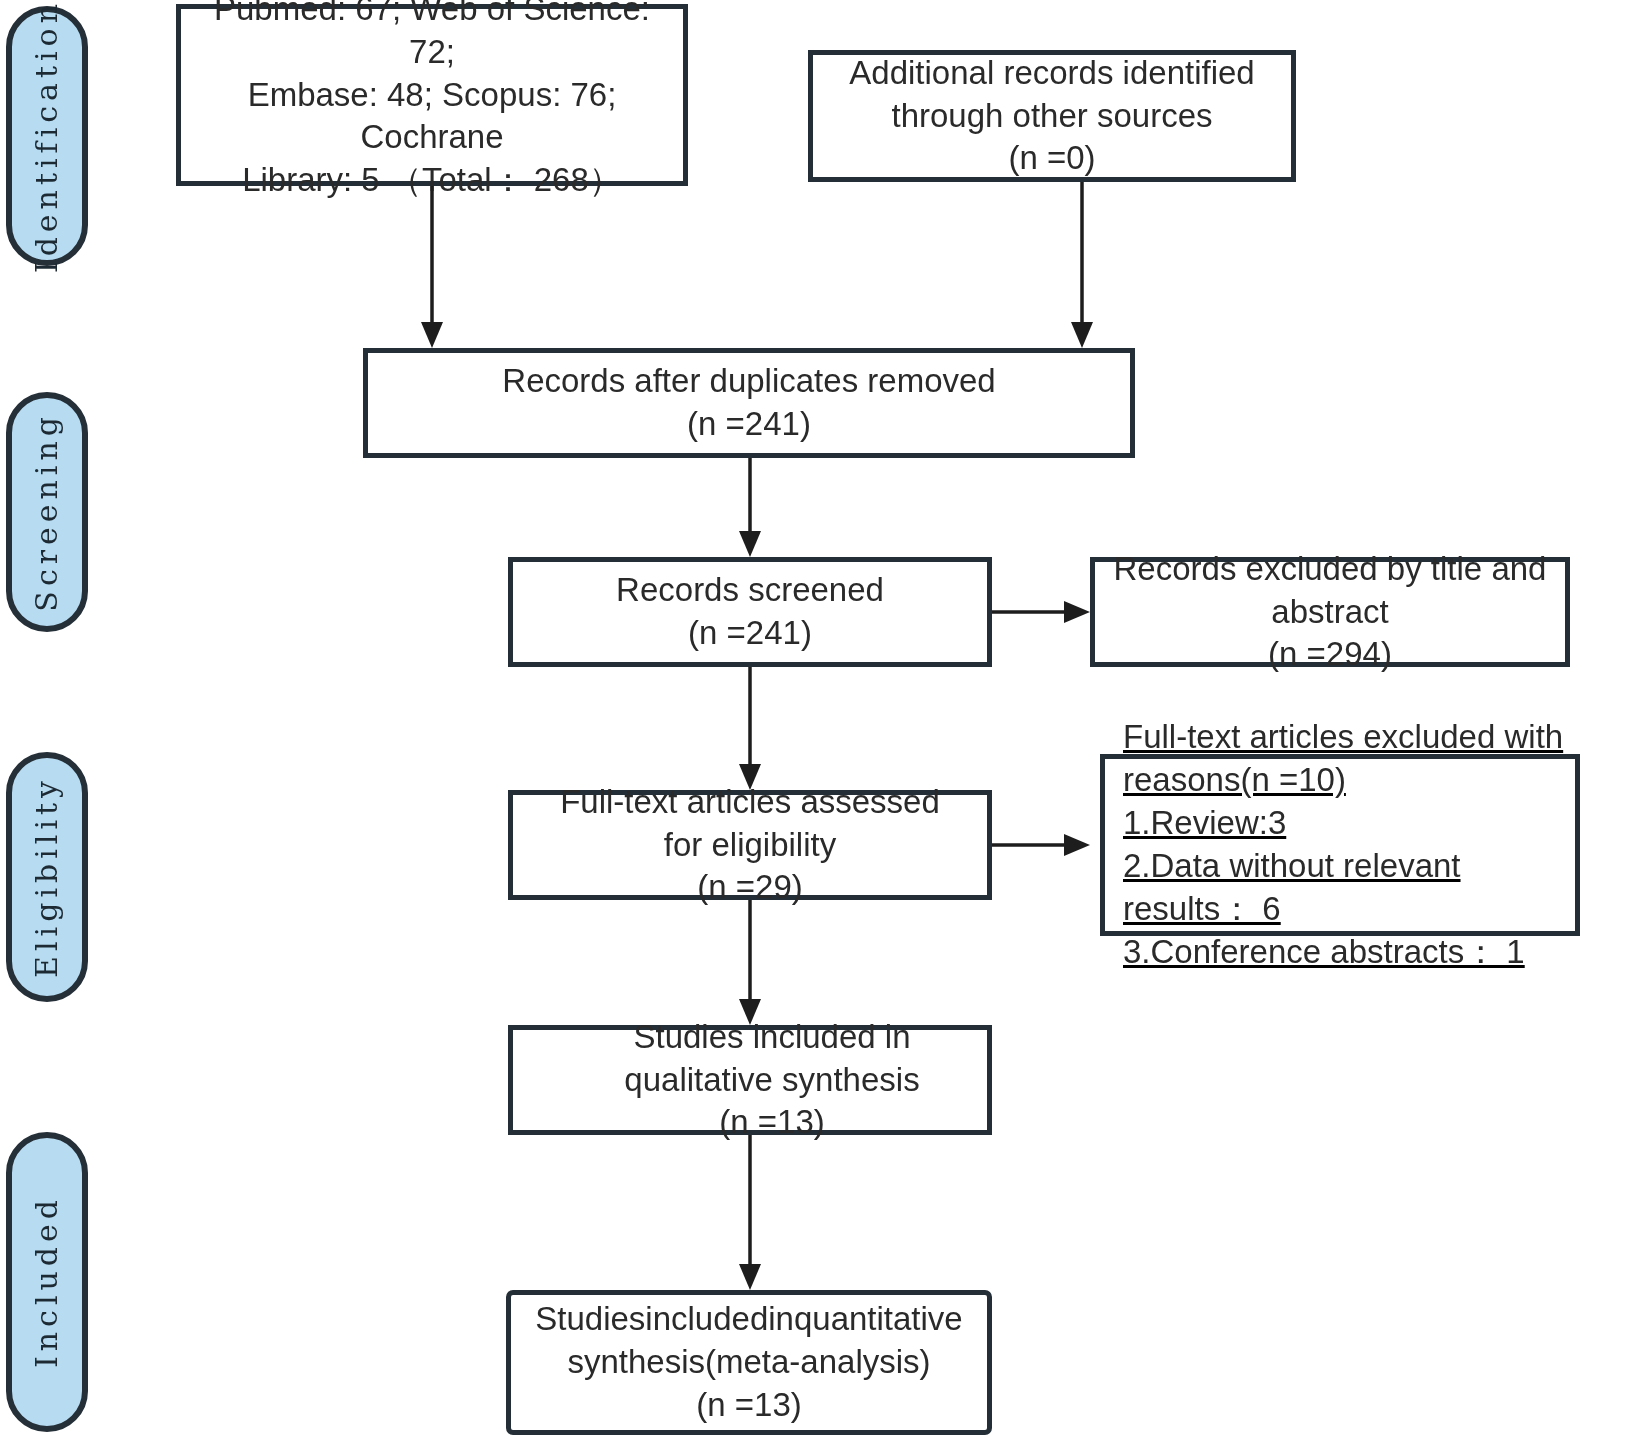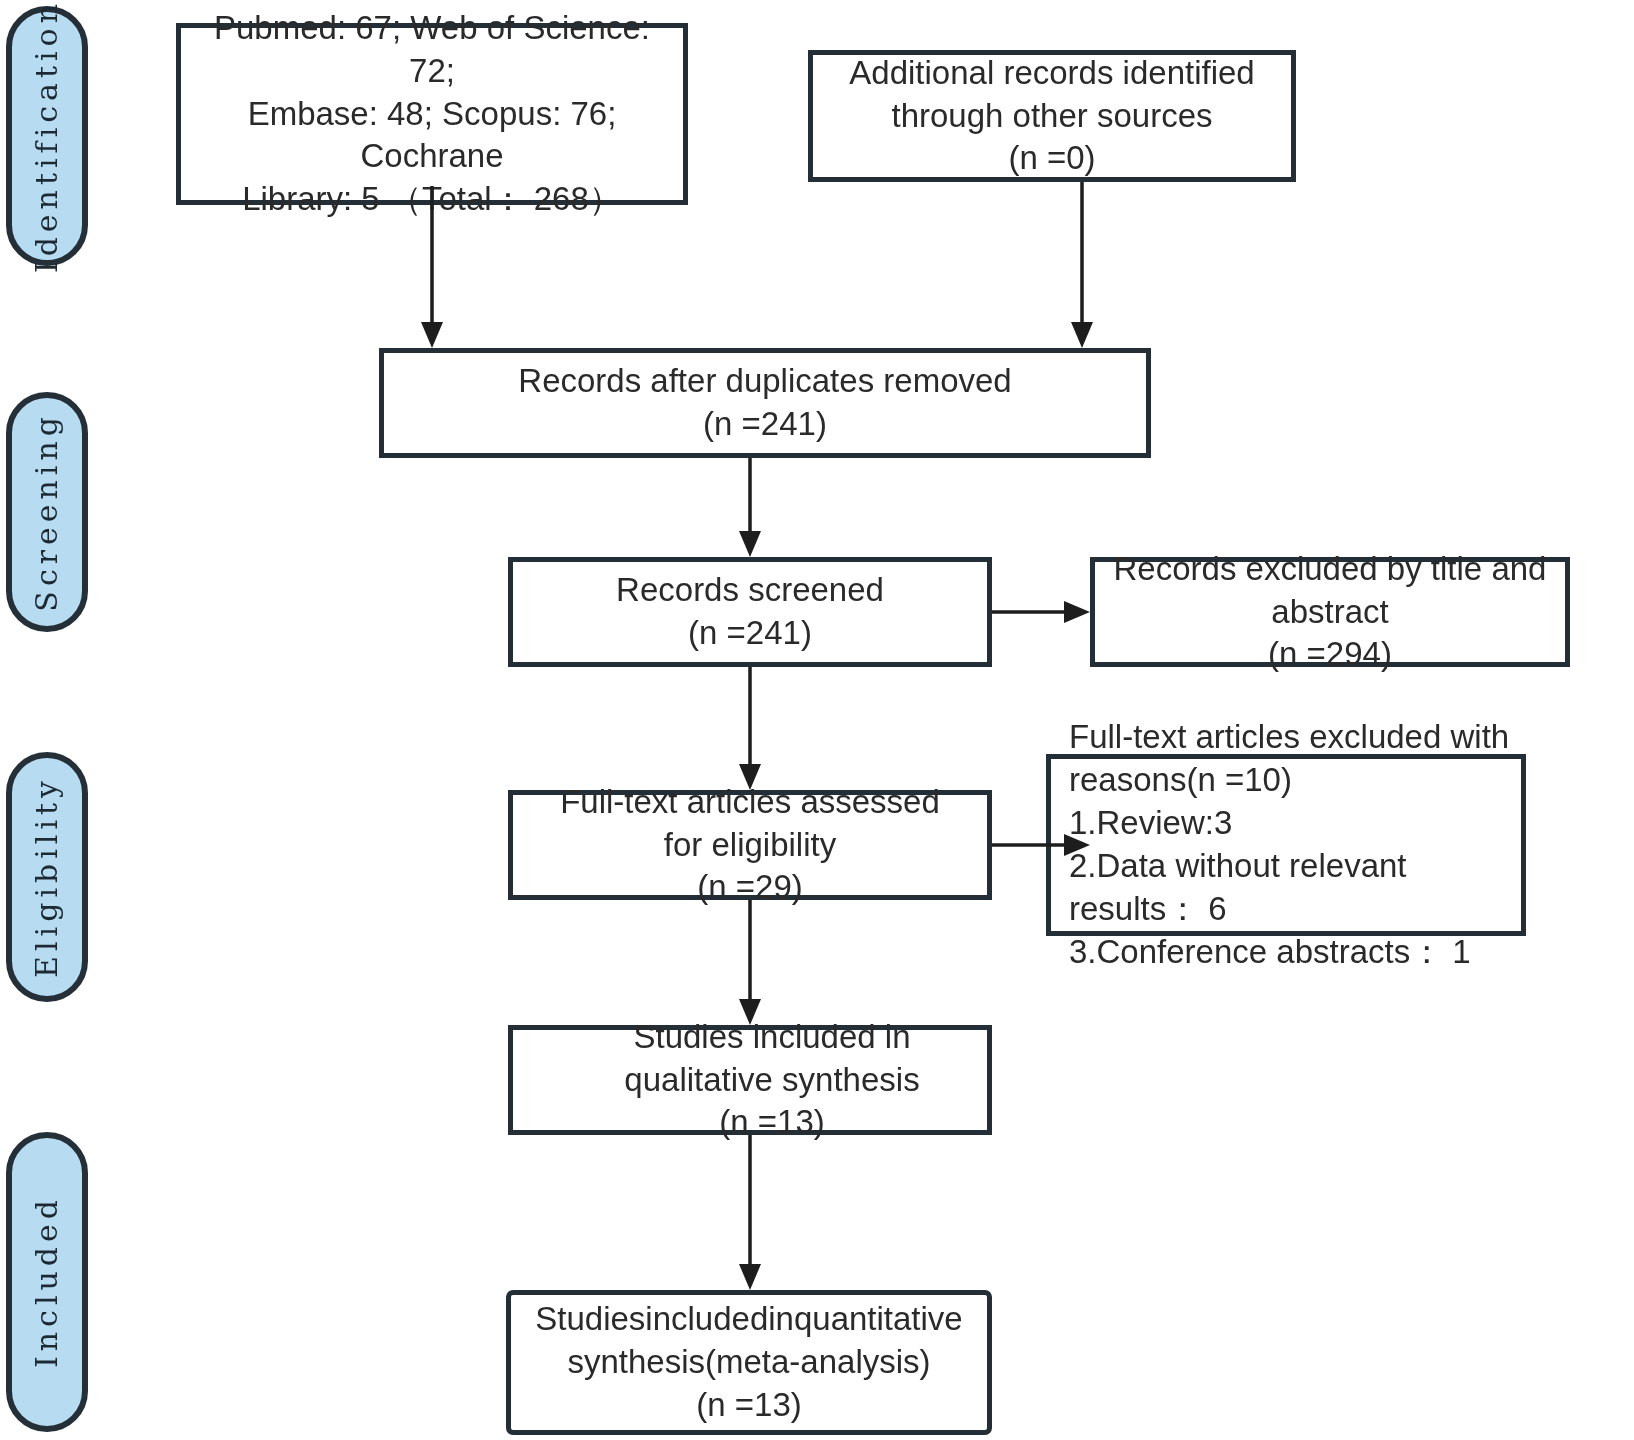--- a/index.html
+++ b/index.html
@@ -96,33 +96,33 @@
   </div>
 
   <div class="stage-pill" style="left:6px; top:752px; width:82px; height:250px;">
     <span class="stage-label">Eligibility</span>
   </div>
 
   <div class="stage-pill" style="left:6px; top:1132px; width:82px; height:300px;">
     <span class="stage-label">Included</span>
   </div>
 
-  <div class="flow-box" style="left:176px; top:4px; width:512px; height:182px;margin-top:19px;">
+  <div class="flow-box" style="left:176px; top:4px; width:512px; height:182px;">
     <span class="box-text">Pubmed: 67; Web of Science: 72;
 Embase: 48; Scopus: 76; Cochrane
 Library: 5 （Total： 268）</span>
   </div>
 
   <div class="flow-box" style="left:808px; top:50px; width:488px; height:132px;">
     <span class="box-text">Additional records identified
 through other sources
 (n =0)</span>
   </div>
 
-  <div class="flow-box" style="left:363px; top:348px; width:772px; height:110px;margin-left:16px;">
+  <div class="flow-box" style="left:363px; top:348px; width:772px; height:110px;">
     <span class="box-text">Records after duplicates removed
 (n =241)</span>
   </div>
 
   <div class="flow-box" style="left:508px; top:557px; width:484px; height:110px;">
     <span class="box-text">Records screened
 (n =241)</span>
   </div>
 
   <div class="flow-box" style="left:1090px; top:557px; width:480px; height:110px;">
@@ -130,21 +130,21 @@
 abstract
 (n =294)</span>
   </div>
 
   <div class="flow-box" style="left:508px; top:790px; width:484px; height:110px;">
     <span class="box-text">Full-text articles assessed
 for eligibility
 (n =29)</span>
   </div>
 
-  <div class="flow-box align-left" style="left:1046px; top:754px; width:480px; height:182px;">
+  <div class="flow-box align-left" style="left:1100px; top:754px; width:480px; height:182px;text-decoration:underline;">
     <span class="box-text">Full-text articles excluded with
 reasons(n =10)
 1.Review:3
 2.Data without relevant results： 6
 3.Conference abstracts： 1</span>
   </div>
 
   <div class="flow-box" style="left:508px; top:1025px; width:484px; height:110px;padding-left:44px;">
     <span class="box-text">Studies included in
 qualitative synthesis

